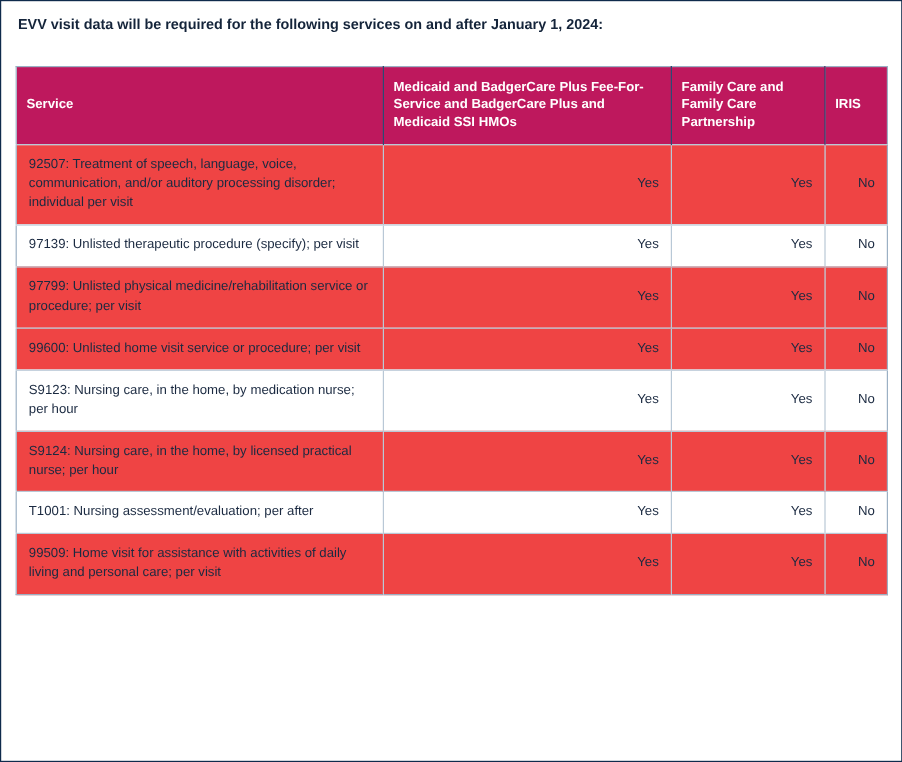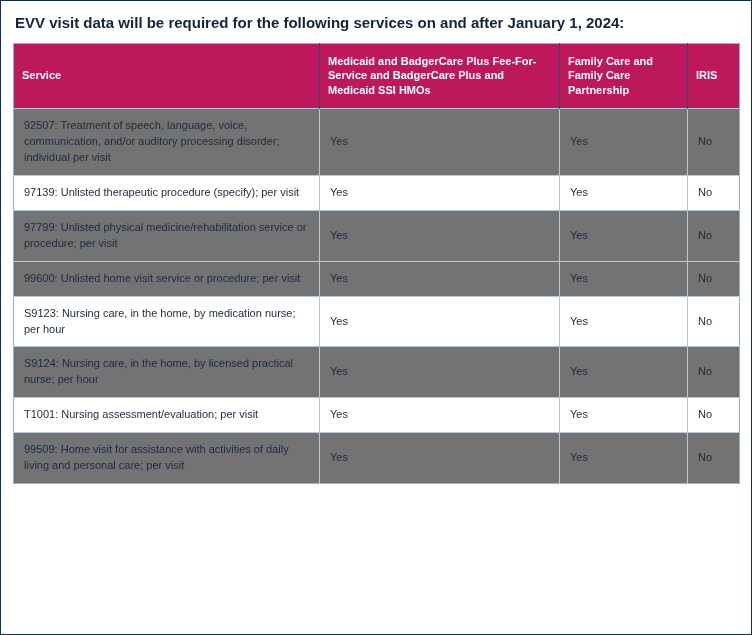--- a/index.html
+++ b/index.html
@@ -16,25 +16,25 @@
   .page {
     box-sizing: border-box;
     width: 752px;
     height: 635px;
     border: 1px solid #0f2b4c;
     padding: 10px 12px 0 12px;
     background: #ffffff;
     overflow: hidden;
   }
   .intro {
-    font-size: 15px;
+    font-size: 12px;
     font-weight: bold;
     color: #14243a;
     line-height: 1.3;
-    margin: 2px 0 10px 2px;
+    margin: 2px 0 26px 2px;
   }
   table.evv {
     border-collapse: collapse;
     width: 726px;
     table-layout: fixed;
     border: 1px solid #9bb0c4;
   }
   table.evv thead th {
     background: #be185d;
     color: #ffffff;
@@ -63,30 +63,30 @@
     color: #1b2a41;
     border-top: 1px solid #b9c8d6;
     border-right: 1px solid #b9c8d6;
     padding: 9px 10px;
     vertical-align: middle;
   }
   table.evv tbody td:last-child {
     border-right: none;
   }
   table.evv tbody tr.odd td {
-    background: #737373;
+    background: #ef4444;
   }
   table.evv tbody tr.even td {
     background: #ffffff;
   }
   td.service {
     text-align: left;
   }
   td.val {
-    text-align: left;
+    text-align: right;
   }
 </style>
 </head>
 <body>
 
 <div class="page">
   <div class="intro">EVV visit data will be required for the following services on and after January 1, 2024:</div>
 
   <table class="evv">
     <colgroup>
@@ -134,21 +134,21 @@
         <td class="val">Yes</td>
         <td class="val">No</td>
       </tr>
       <tr class="odd">
         <td class="service">S9124: Nursing care, in the home, by licensed practical nurse; per hour</td>
         <td class="val">Yes</td>
         <td class="val">Yes</td>
         <td class="val">No</td>
       </tr>
       <tr class="even">
-        <td class="service">T1001: Nursing assessment/evaluation; per visit</td>
+        <td class="service">T1001: Nursing assessment/evaluation; per after</td>
         <td class="val">Yes</td>
         <td class="val">Yes</td>
         <td class="val">No</td>
       </tr>
       <tr class="odd">
         <td class="service">99509: Home visit for assistance with activities of daily living and personal care; per visit</td>
         <td class="val">Yes</td>
         <td class="val">Yes</td>
         <td class="val">No</td>
       </tr>

